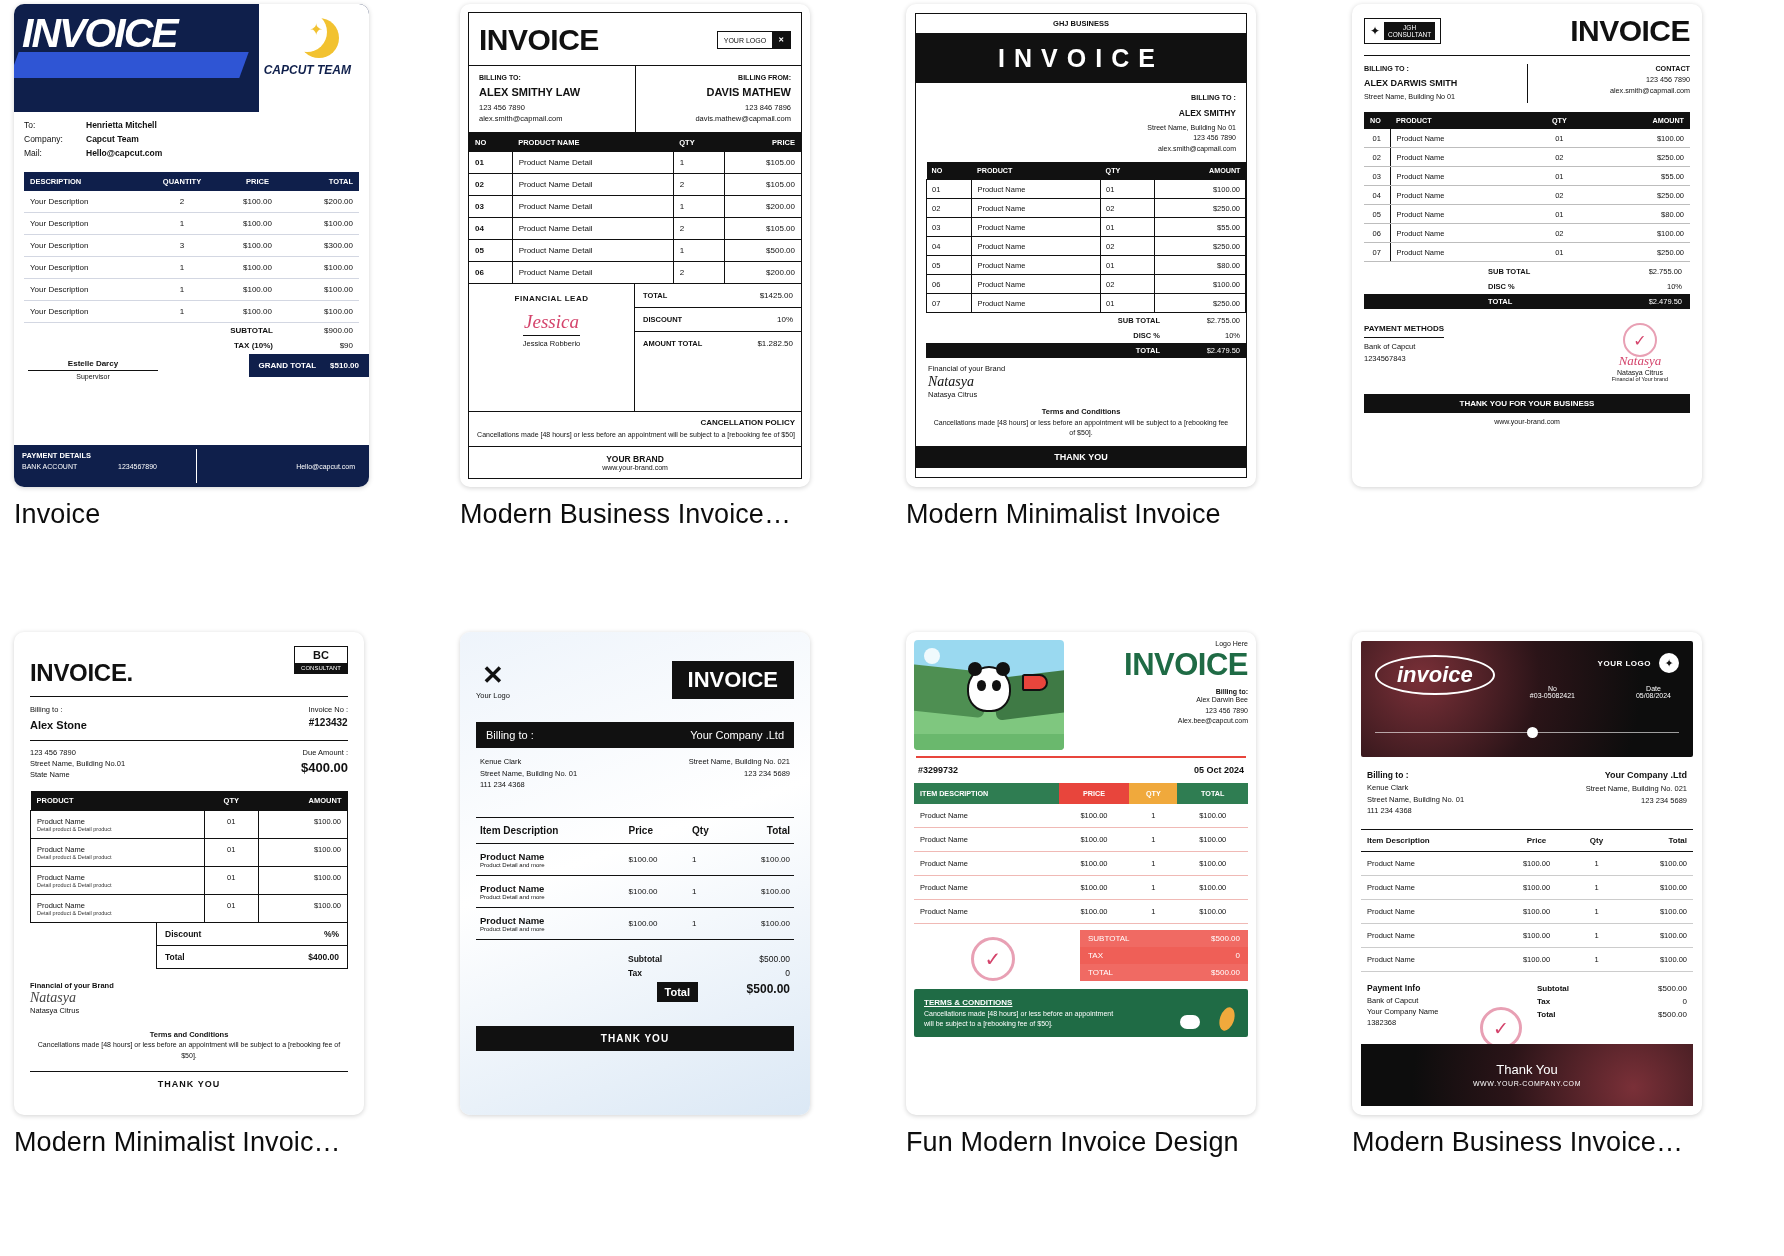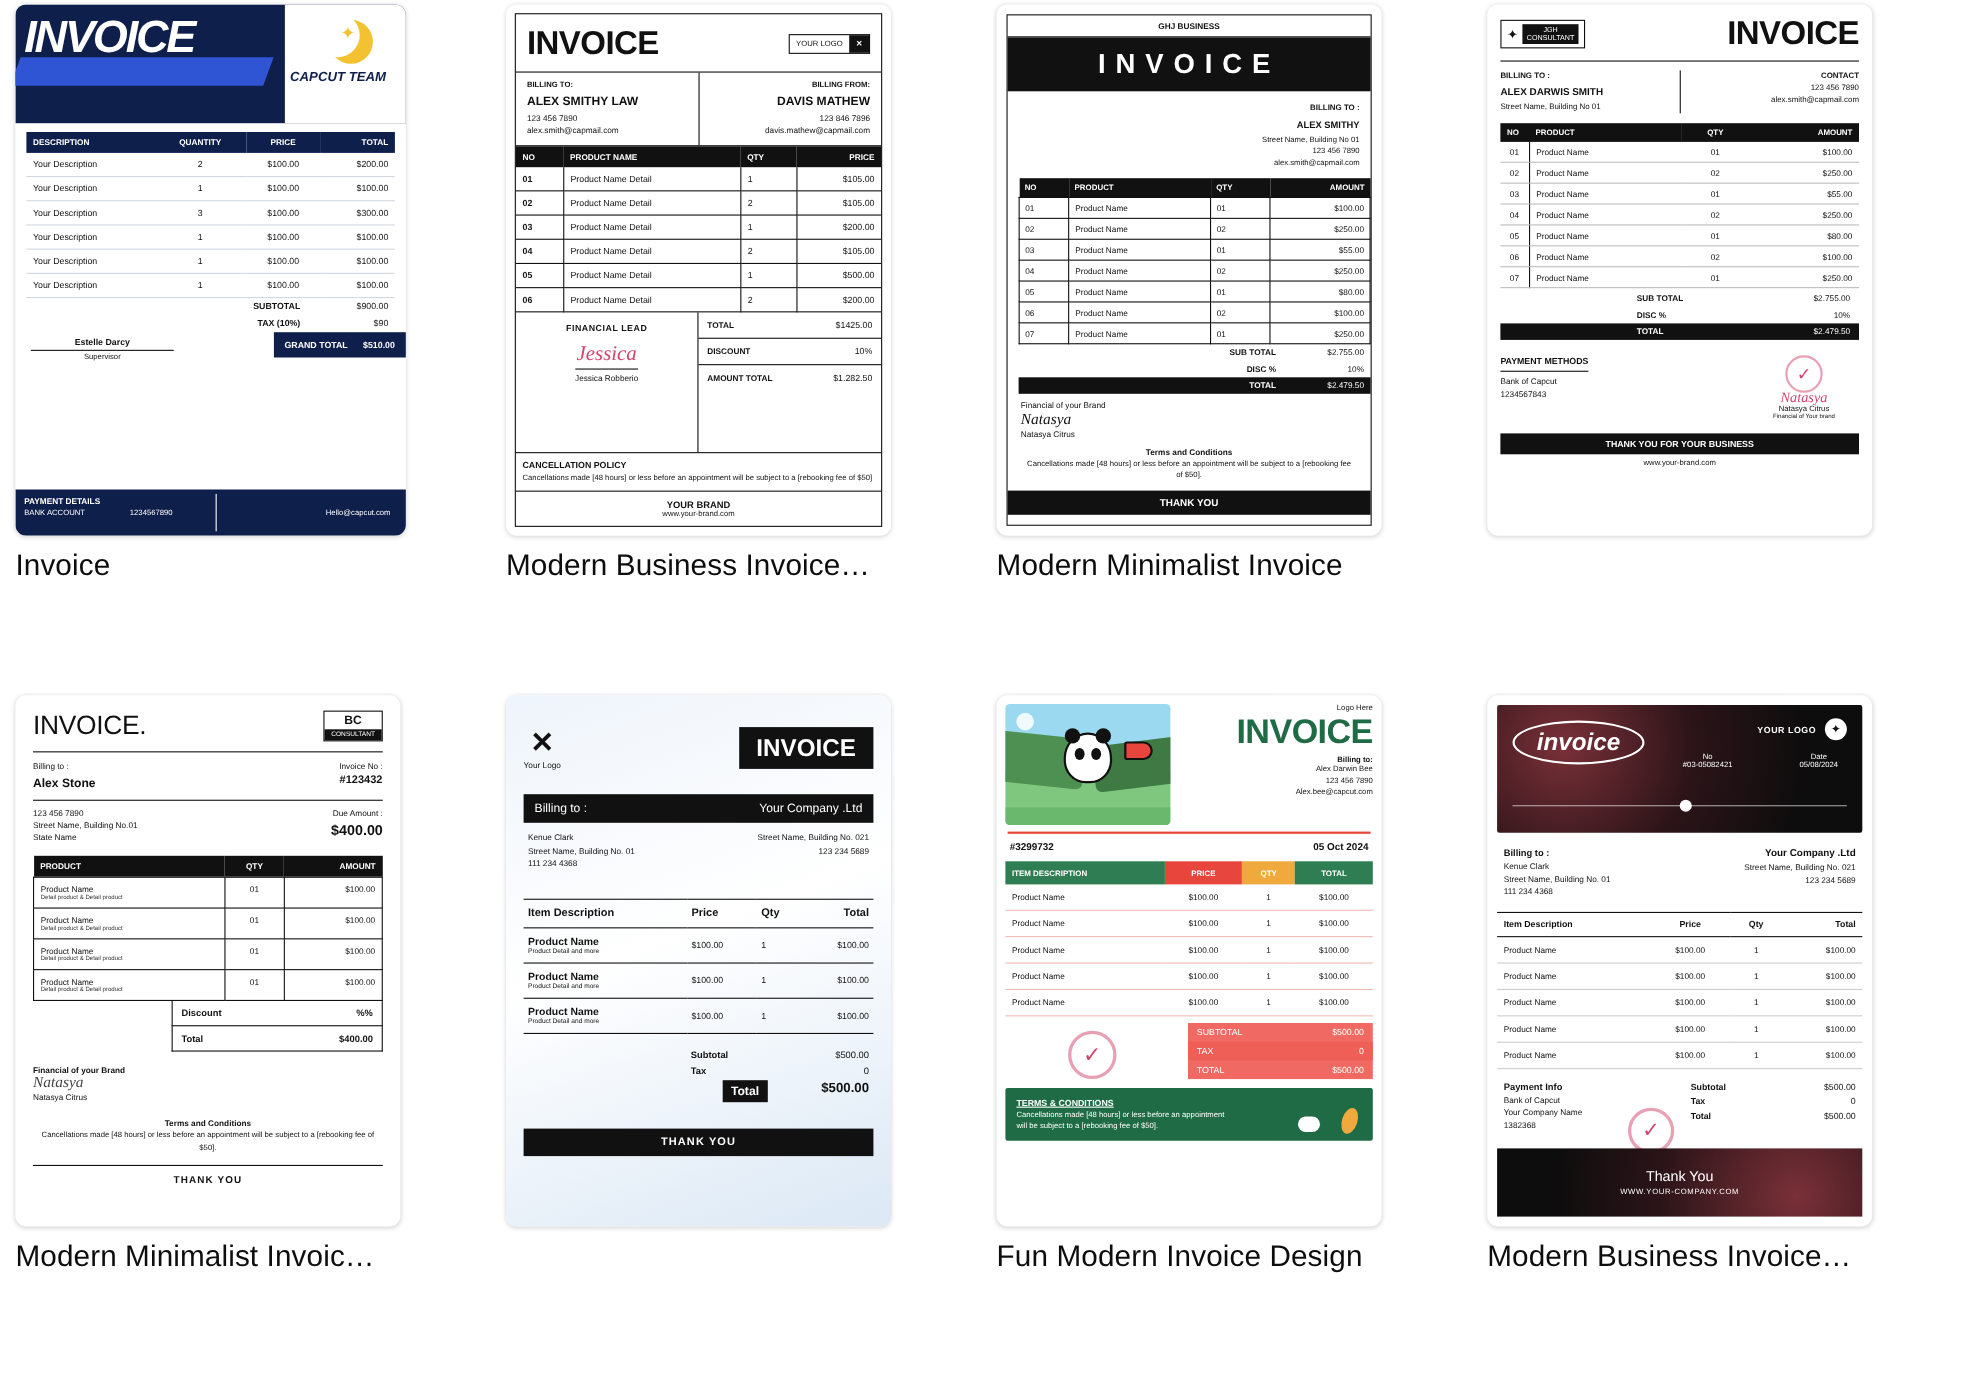--- a/index.html
+++ b/index.html
@@ -115,21 +115,21 @@
   .c2 table.it td { padding:6px 6px; border-bottom:1px solid #111; border-right:1px solid #111; }
   .c2 table.it td:last-child { border-right:none; }
   .c2 .lower { display:flex; flex:1; }
   .c2 .lower .left { width:50%; border-right:1.5px solid #111; padding:10px 6px; text-align:center; }
   .c2 .lower .left .ttl { font-size:8px; font-weight:bold; letter-spacing:0.5px; }
   .c2 .lower .left .sign { font-size:19px; color:#d4436b; font-family:"Liberation Serif", serif; font-style:italic; margin:8px 0 2px; }
   .c2 .lower .left .who { font-size:7.5px; border-top:1px solid #111; padding-top:3px; display:inline-block; }
   .c2 .lower .right { width:50%; }
   .c2 .lower .right .row { display:flex; justify-content:space-between; border-bottom:1.5px solid #111; padding:7px 8px; font-size:8px; }
   .c2 .lower .right .row b { font-size:7.5px; }
-  .c2 .policy { border-top:1.5px solid #111; border-bottom:1.5px solid #111; text-align:left; padding:6px; }
+  .c2 .policy { border-top:1.5px solid #111; border-bottom:1.5px solid #111; text-align:right; padding:6px; }
   .c2 .policy .h { font-size:8px; font-weight:bold; }
   .c2 .policy .p { font-size:7px; margin-top:3px; line-height:1.4; }
   .c2 .brand { text-align:center; padding:7px; }
   .c2 .brand .b1 { font-size:8.5px; font-weight:bold; }
   .c2 .brand .b2 { font-size:7px; }
 
   
   .c3 { width:350px; height:483px; background:#fff; padding:9px; font-size:8px; }
   .c3 .inner { border:1.2px solid #111; height:100%; }
   .c3 .biz { text-align:center; font-size:7.5px; font-weight:bold; padding:5px; border-bottom:1.2px solid #111; }
@@ -184,21 +184,21 @@
   .c4 .seal:after { content:"✓"; position:absolute; left:50%; top:50%; transform:translate(-50%,-50%); color:#d4436b; font-size:16px; }
   .c4 .stamp .sg { font-family:"Liberation Serif", serif; font-style:italic; font-size:13px; color:#d4436b; margin-top:-6px; }
   .c4 .stamp .nm2 { font-size:7px; }
   .c4 .stamp .nm3 { font-size:5.5px; }
   .c4 .thx { background:#111; color:#fff; text-align:center; font-size:8px; font-weight:bold; padding:5px; margin-top:12px; }
   .c4 .web { text-align:center; font-size:7px; margin-top:5px; }
 
   
   .c5 { width:350px; height:483px; background:#fff; padding:14px 16px; font-size:8px; }
   .c5 .hd { display:flex; justify-content:space-between; align-items:flex-start; }
-  .c5 .hd .t { font-size:24px; font-weight:normal; letter-spacing:-0.3px; }
+  .c5 .hd .t { font-size:24px; font-weight:bold; letter-spacing:-0.3px;margin-top:13px; }
   .c5 .bc { border:1.2px solid #111; text-align:center; font-size:6.5px; width:54px; }
   .c5 .bc .a { font-weight:bold; font-size:11px; padding:2px 0; }
   .c5 .bc .b { background:#111; color:#fff; font-size:6px; padding:2px 0; }
   .c5 .rule { height:1.1px; background:#111; margin:9px 0 7px; }
   .c5 .parts { display:flex; justify-content:space-between; font-size:7.5px; line-height:1.5; }
   .c5 .parts .nm { font-weight:bold; font-size:11px; margin-top:2px; }
   .c5 .parts .r { text-align:center; }
   .c5 .parts .r .num { font-weight:bold; font-size:10px; }
   .c5 .rule2 { height:1px; background:#111; margin:6px 0; }
   .c5 .parts2 { display:flex; justify-content:space-between; font-size:7.5px; line-height:1.5; }
@@ -323,20 +323,34 @@
   <div class="cell">
     <div class="thumb c1">
       <div class="top">
         <div class="whitewedge"></div>
         <div class="accent"></div>
         <div class="wordmark">INVOICE</div>
         <div class="moon"></div>
         <div class="star">✦</div>
         <div class="capcut">CAPCUT TEAM</div>
       </div>
+      <div class="meta">
+        <div class="row">
+            <span class="k">To:</span>
+            <span class="v">Henrietta Mitchell</span>
+          </div>
+        <div class="row">
+            <span class="k">Company:</span>
+            <span class="v">Capcut Team</span>
+          </div>
+        <div class="row">
+            <span class="k">Mail:</span>
+            <span class="v">Hello@capcut.com</span>
+          </div>
+      </div>
       <table class="items">
         <thead>
             <tr>
           <td>DESCRIPTION</td>
           <td class="ta-c">QUANTITY</td>
           <td class="ta-c">PRICE</td>
           <td class="ta-r">TOTAL</td>
         </tr>
           </thead>
         <tbody>

